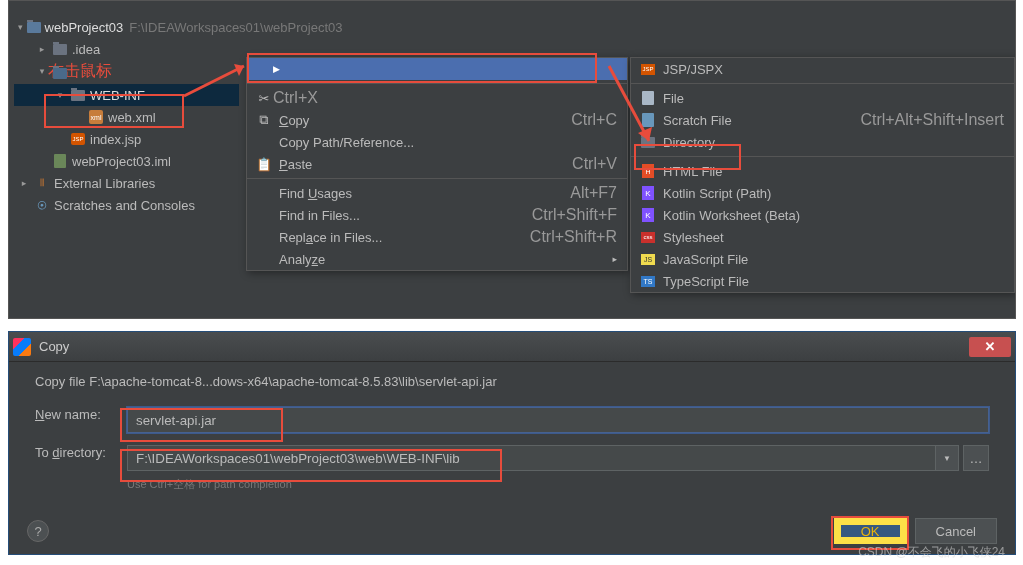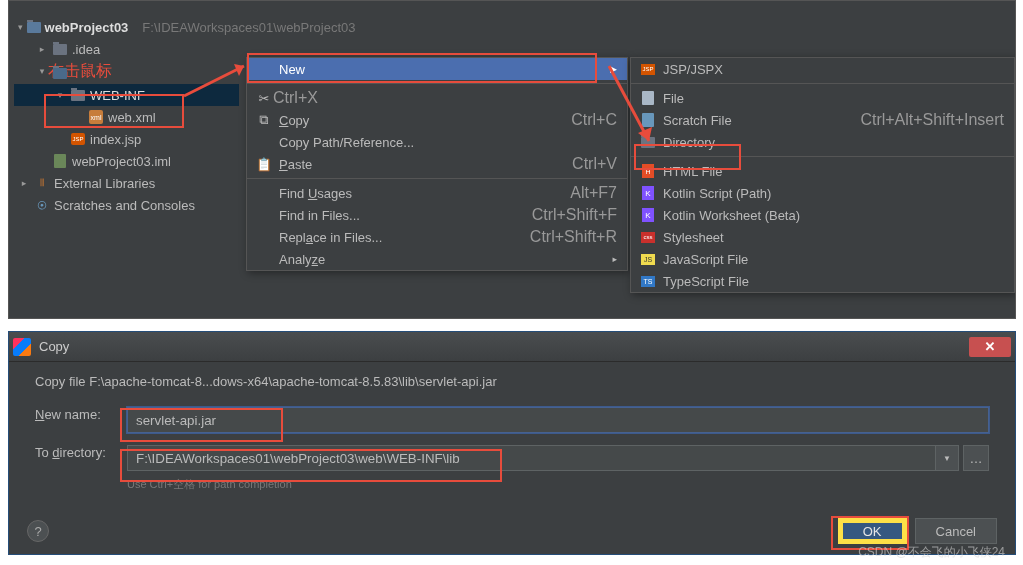--- a/index.html
+++ b/index.html
@@ -46,36 +46,36 @@
 .dlg-label { width: 92px; color: #bbb; }
 .dlg-input { flex: 1; height: 26px; background: #45494a; border: 1px solid #5e6364; color: #bbb; padding: 0 8px; outline: none; }
 .dlg-input.focus { border: 1px solid #466190; box-shadow: 0 0 0 1px #3d5a8c; }
 .dlg-hint { color: #787878; font-size: 11px; margin-left: 92px; margin-top: -6px; }
 .dlg-dropdown { width: 24px; height: 26px; background: #4c5052; border: 1px solid #5e6364; display: flex; align-items: center; justify-content: center; font-size: 8px; margin-left: -1px; }
 .dlg-more { width: 26px; height: 26px; background: #4c5052; border: 1px solid #5e6364; display: flex; align-items: center; justify-content: center; margin-left: 4px; }
 .dlg-footer { position: absolute; bottom: 10px; left: 18px; right: 18px; display: flex; align-items: center; }
 .help { width: 22px; height: 22px; border-radius: 50%; background: #4c5052; border: 1px solid #666; display: flex; align-items: center; justify-content: center; color: #aaa; }
 .spacer { flex: 1; }
 .btn { height: 26px; padding: 0 20px; background: #4c5052; border: 1px solid #5e6364; color: #bbb; display: flex; align-items: center; margin-left: 8px; }
-.btn.primary { background: #365880; border: 5px solid #fde047; color: #e5e5e5; }
+.btn.primary { background: #365880; border: 7px solid #fde047; color: #eab308; }
 
 .watermark { position: absolute; right: 18px; bottom: 4px; color: #d8d8d8; font-size: 12px; opacity: 0.6; }
 </style>
 </head>
 <body>
 
 <div class="top-panel">
   <div class="tree">
     <div class="tree-row">
       <span class="arrow">▾</span>
       <span class="ticon">
           <span class="folder proj"></span>
         </span>
-      <span style="color:#ddd;font-weight:bold">webProject03</span>
-      <span class="grey-text" style="margin-left:14px">F:\IDEAWorkspaces01\webProject03</span>
+      <span style="color:#ddd;font-weight:normal">webProject03</span>
+      <span class="grey-text" style="margin-left:6px">F:\IDEAWorkspaces01\webProject03</span>
     </div>
     <div class="tree-row" style="padding-left:22px">
       <span class="arrow">▸</span>
       <span class="ticon">
           <span class="folder"></span>
         </span>
       <span>.idea</span>
     </div>
     <div class="tree-row" style="padding-left:22px">
       <span class="arrow">▾</span>
@@ -120,21 +120,20 @@
     </div>
     <div class="tree-row" style="padding-left:16px">
       <span class="ticon" style="color:#6897bb">⦿</span>
       <span>Scratches and Consoles</span>
     </div>
   </div>
 
   <div class="menu1">
     <div class="mitem hl">
       <span class="micon"></span>
-      <span class="mlabel">New</span>
       <span class="subarrow">▶</span>
     </div>
     <div class="msep"></div>
     <div class="mitem">
       <span class="micon">✂</span>
       <span class="mshort">Ctrl+X</span>
     </div>
     <div class="mitem">
       <span class="micon">⧉</span>
       <span class="mlabel"><span><span class="underline">C</span>opy</span></span>

